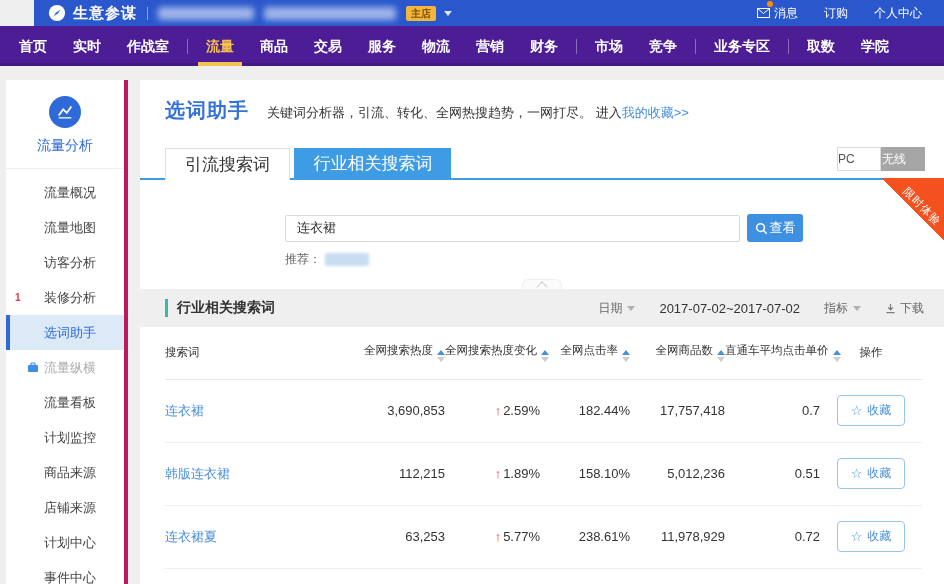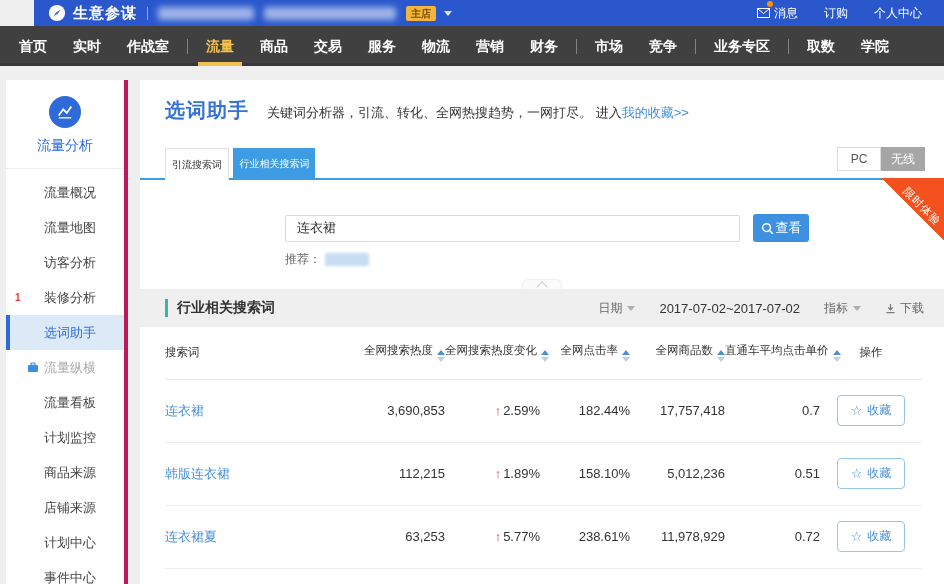--- a/index.html
+++ b/index.html
@@ -25,21 +25,21 @@
     background:#F3B53C; color:#7A4E00; font-size:10px; line-height:15px;
     padding:0 5px; border-radius:2px; font-weight:bold; margin-right:8px;
   }
   .chev-dn{ width:0; height:0; border-left:4px solid transparent; border-right:4px solid transparent; border-top:5px solid rgba(255,255,255,.85); }
   .topbar-right{ margin-left:auto; display:flex; align-items:center; gap:26px; font-size:12px; padding-right:8px; }
   .msg-wrap{ display:flex; align-items:center; gap:4px; position:relative; }
   .msg-dot{ position:absolute; top:-4px; left:10px; width:6px; height:6px; border-radius:50%; background:#FF9000; }
   
   .nav{
     position:absolute; top:26px; left:0; right:0; height:40px;
-    background:#404040; display:flex; align-items:flex-end;
+    background:#4c1d95; display:flex; align-items:flex-end;
     padding:0 6px; z-index:5; box-shadow: inset 0 -3px rgba(0,0,0,.12);
   }
   .nav-item{
     color:#fff; font-size:14px; font-weight:bold; line-height:40px;
     padding:0 13px; position:relative; cursor:pointer; white-space:nowrap;
   }
   .nav-item.active{ color:#F2C14E; }
   .nav-item.active::after{
     content:""; position:absolute; left:5px; right:5px; bottom:0; height:4px; background:#F2C14E;
   }
@@ -73,45 +73,45 @@
   
   .content{
     position:absolute; left:140px; top:80px; right:0; bottom:0;
     background:#fff; overflow:hidden;
   }
   .content-head{ padding:17px 25px 0; display:flex; align-items:baseline; }
   .page-title{ font-size:20px; font-weight:bold; color:#3472D8; letter-spacing:1px; }
   .page-sub{ font-size:13px; color:#333; margin-left:18px; }
   .fav-link{ color:#3E8EE4; cursor:pointer; }
   .tab-strip{ position:relative; margin-top:24px; padding-left:25px; border-bottom:2px solid #3D9CE4; height:32px; }
-  .tab{ display:inline-block; height:32px; line-height:32px; padding:0 6px; font-size:10px; vertical-align:bottom; cursor:pointer; }
+  .tab{ display:inline-block; height:32px; line-height:32px; padding:0 19px; font-size:17px; vertical-align:bottom; cursor:pointer; }
   .tab.inactive{ background:#fff; border:1px solid #E0E0E0; border-bottom:none; color:#333; }
   .tab.active{ background:#3D9CE4; color:#fff; }
   .device-toggle{ position:absolute; right:19px; top:-1px; display:flex; }
-  .dev-btn{ width:44px; height:24px; line-height:22px; font-size:12px; text-align:center; cursor:pointer; }
+  .dev-btn{ width:44px; height:24px; line-height:22px; font-size:12px; text-align:left; cursor:pointer; }
   .dev-btn.pc{ background:#fff; border:1px solid #DCDCDC; color:#555; }
   .dev-btn.on{ background:#A6A6A6; border:1px solid #A6A6A6; color:#fff; }
   
   .ribbon{
     position:absolute; right:0; top:98px; width:62px; height:62px;
     background:linear-gradient(225deg,#F4511E 50%,transparent 50%); z-index:4;
   }
   .ribbon span{
     position:absolute; top:21px; left:-3px; width:86px; text-align:center;
     transform:rotate(45deg); color:#fff; font-size:11px; letter-spacing:1px;
   }
   
   .search-row{ margin:34px 0 0 145px; display:flex; align-items:center; }
   .kw-input{
     width:455px; height:27px; border:1px solid #D9D9D9; border-radius:2px;
     padding:0 11px; font-size:13px; color:#333; outline:none;
     font-family:"Liberation Sans","DejaVu Sans",sans-serif;
   }
   .view-btn{
-    margin-left:13px; width:56px; height:28px; border:none; border-radius:3px;
+    margin-left:7px; width:56px; height:28px; border:none; border-radius:3px;
     background:#3E90E0; color:#fff; font-size:13px; cursor:pointer;
     display:inline-flex; align-items:center; justify-content:center; gap:2px;
     font-family:"Liberation Sans","DejaVu Sans",sans-serif;
   }
   .rec-row{ margin:9px 0 0 145px; display:flex; align-items:center; font-size:12px; color:#666; }
   .rec-chip{ width:44px; height:13px; background:#C7DDF1; border-radius:2px; filter:blur(1.5px); margin-left:4px; cursor:pointer; }
   
   .collapse-tab{
     width:40px; height:10px; margin:11px auto 0;
     background:#FBFBFB; border:1px solid #EFEFEF; border-bottom:none;

